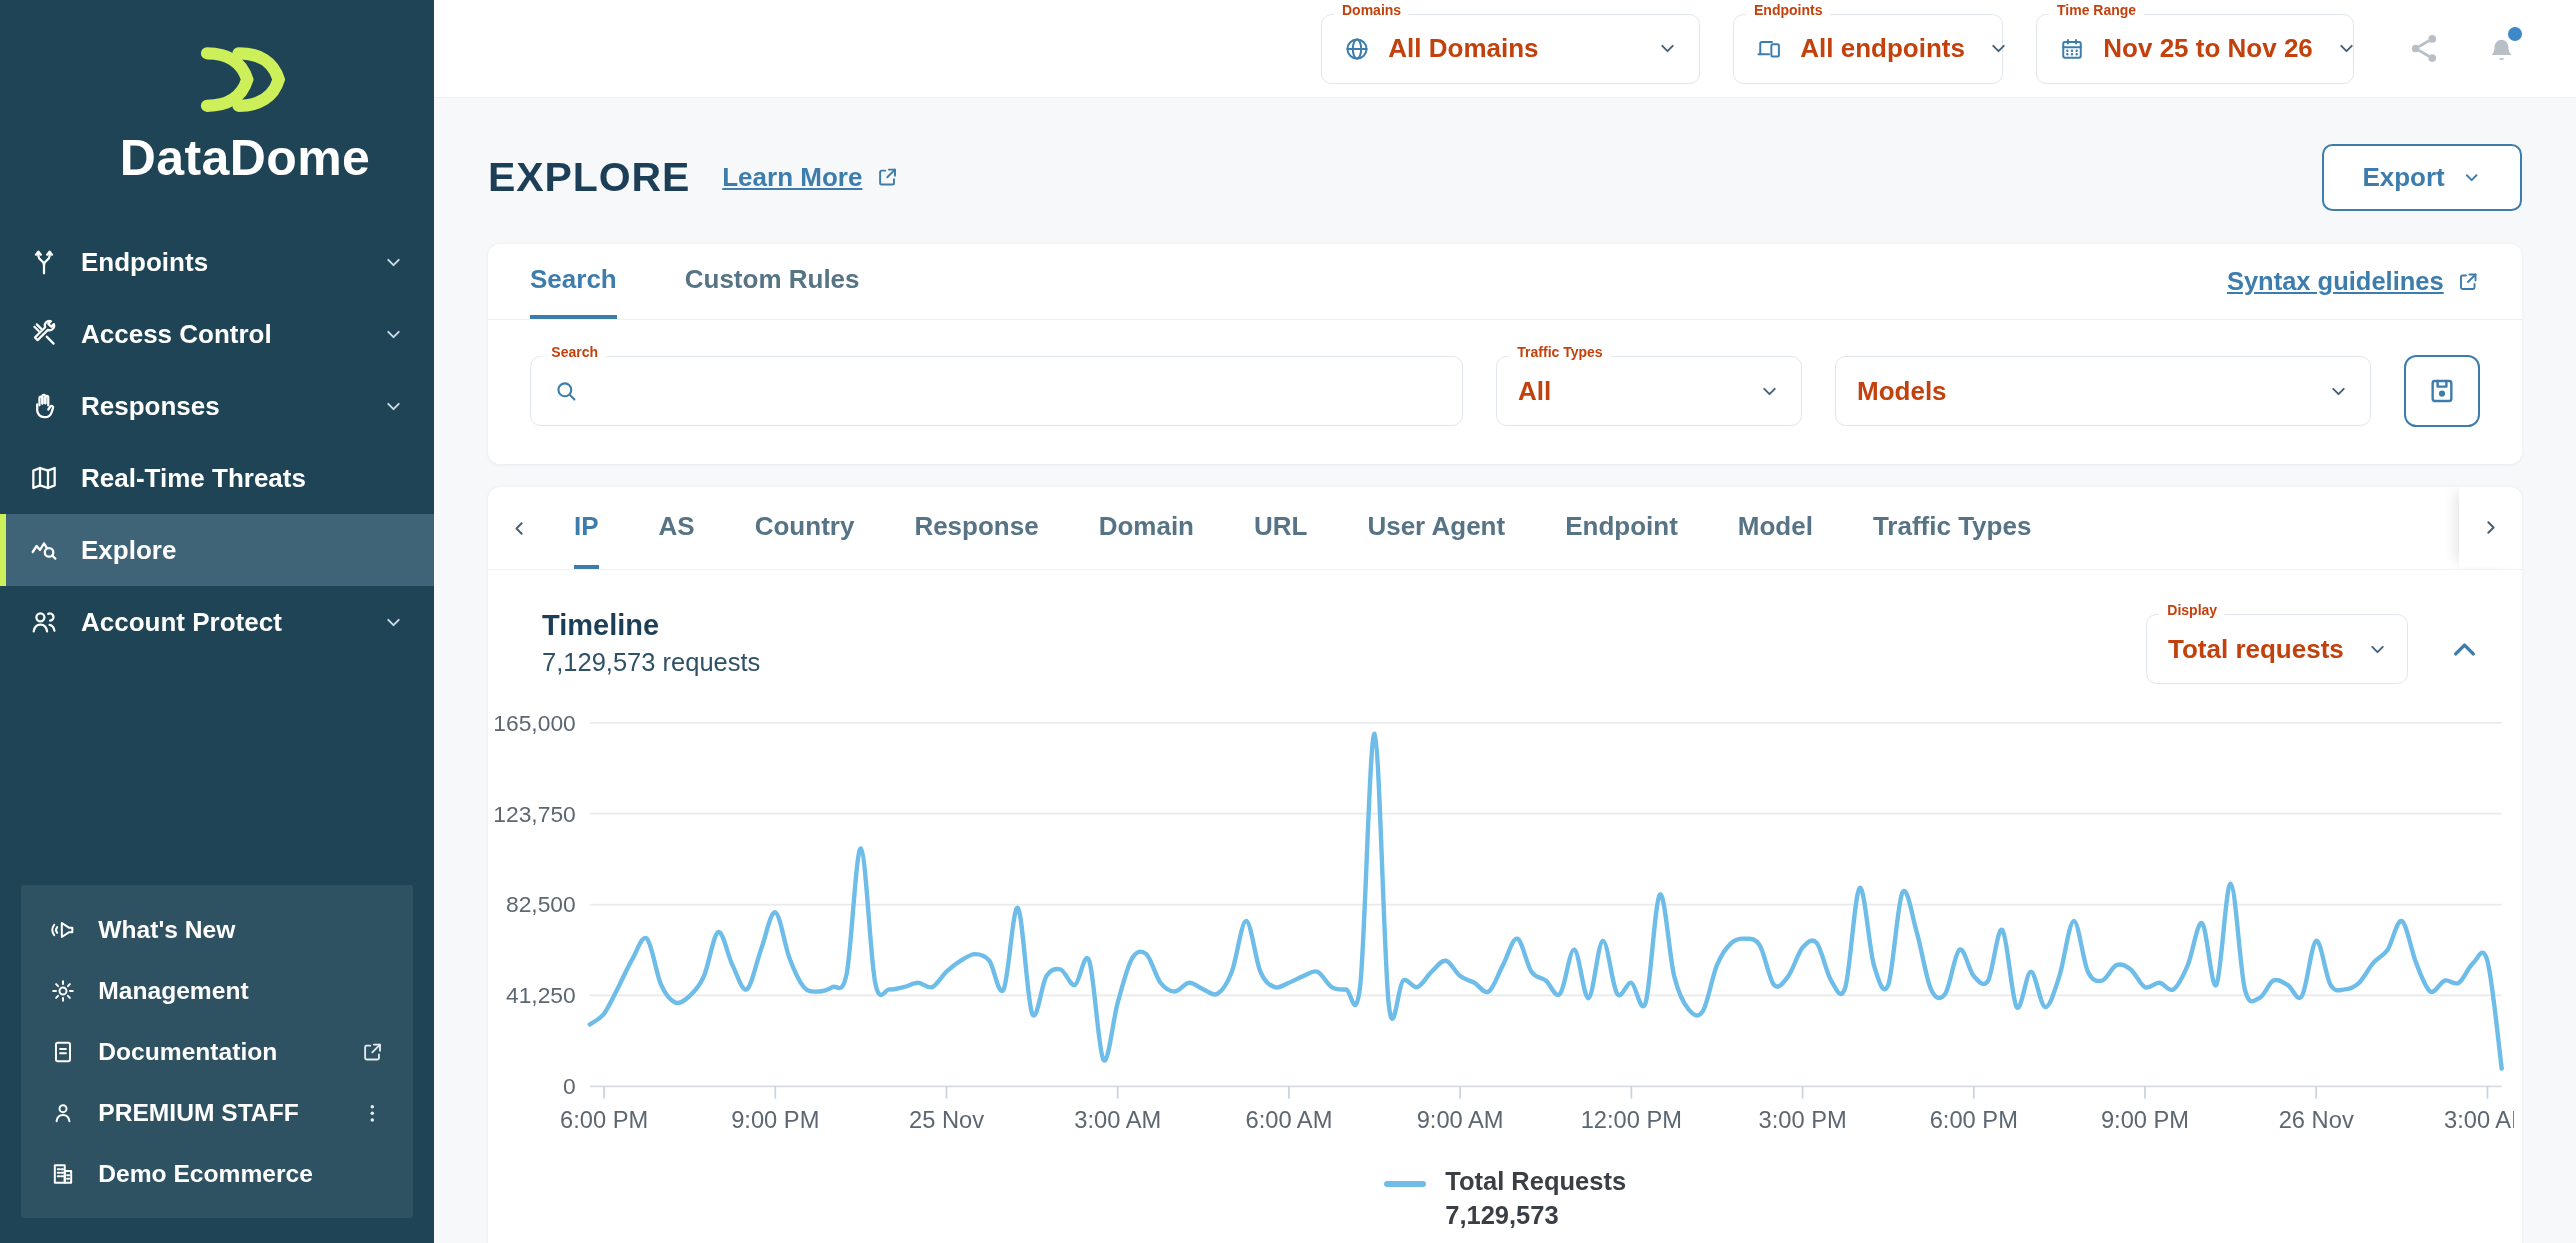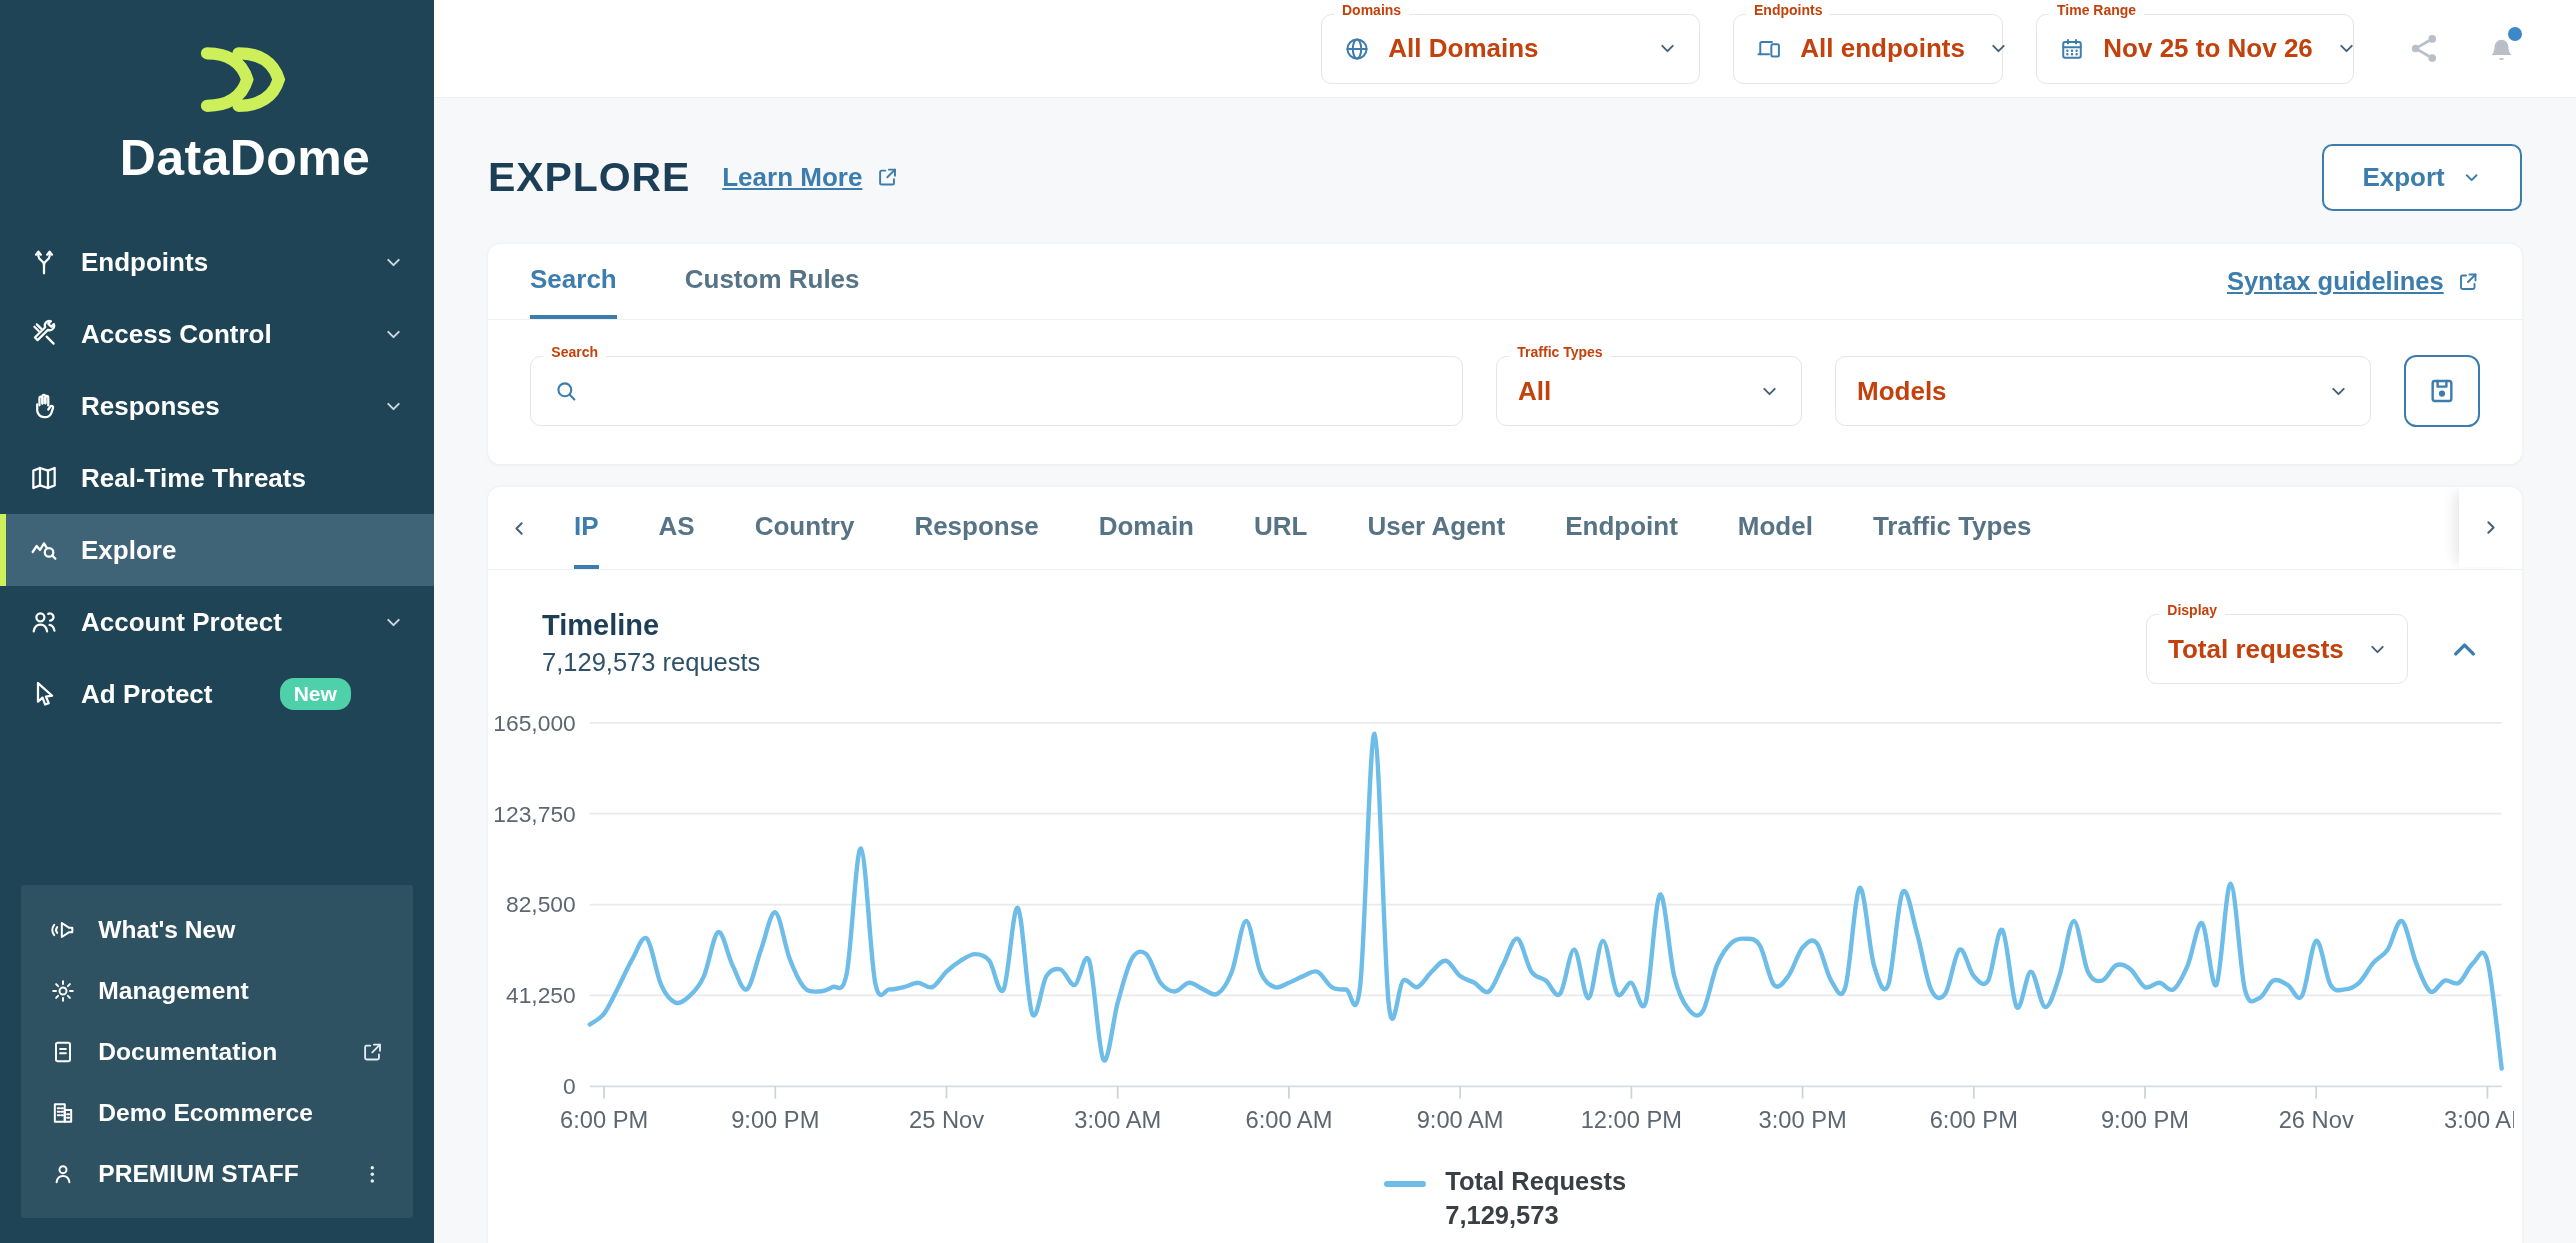--- a/index.html
+++ b/index.html
@@ -172,28 +172,20 @@
             <path d="M4.3 19c.5-3.5 2.5-5.1 5-5.1s4.5 1.6 5 5.1"></path>
           <path d="M15.2 5.9a2.7 2.7 0 1 1 1.4 5.1"></path>
             <path d="M16.2 14.2c2 .4 3.2 1.9 3.6 4.3"></path>
         </svg>
         <span class="nlabel">Account Protect</span>
         <svg class="chev" viewBox="0 0 24 24" fill="none" stroke="currentColor" stroke-width="2.2" stroke-linecap="round" stroke-linejoin="round">
             <path d="m6 9 6 6 6-6"></path>
           </svg>
       </div>
 
-      <div class="nav-item">
-        <svg class="nicon" viewBox="0 0 24 24" fill="none" stroke="currentColor" stroke-width="1.7" stroke-linecap="round" stroke-linejoin="round">
-          <path d="M7.5 3.8v14l3.4-3.1 2 5.2 2.6-1-2-5 4.6-.6z"></path>
-        </svg>
-        <span class="nlabel">Ad Protect</span>
-        <span class="badge-new">New</span>
-        <span style="flex:1"></span>
-      </div>
     </div>
 
     <div class="side-footer">
       <div class="foot-item">
         <svg class="nicon" viewBox="0 0 24 24" fill="none" stroke="currentColor" stroke-width="1.7" stroke-linecap="round" stroke-linejoin="round">
           <path d="M20 10v4h-3l-6 4V6l6 4z"></path>
             <path d="M7 9.5a4 4 0 0 0 0 5"></path>
             <path d="M4.5 7.5a7.5 7.5 0 0 0 0 9"></path>
         </svg>
         <span>What's New</span>
@@ -213,38 +205,38 @@
         <span>Documentation</span>
         <span class="spacer"></span>
         <svg class="ricon" viewBox="0 0 24 24" fill="none" stroke="currentColor" stroke-width="1.8" stroke-linecap="round" stroke-linejoin="round">
           <path d="M10 5.5H6.5A1.5 1.5 0 0 0 5 7v10.5A1.5 1.5 0 0 0 6.5 19H17a1.5 1.5 0 0 0 1.5-1.5V14"></path>
             <path d="M13.5 4.5h6v6"></path>
             <path d="M19.5 4.5 12 12"></path>
         </svg>
       </div>
       <div class="foot-item">
         <svg class="nicon" viewBox="0 0 24 24" fill="none" stroke="currentColor" stroke-width="1.7" stroke-linecap="round" stroke-linejoin="round">
-          <rect x="5" y="4.5" width="8.5" height="15"></rect>
-            <rect x="13.5" y="9.5" width="5.5" height="10"></rect>
-            <path d="M7.5 8h1.5M10.5 8H12M7.5 11h1.5M10.5 11H12M7.5 14h1.5M10.5 14H12M15.5 13h1.7M15.5 16h1.7"></path>
-        </svg>
-        <span>Demo Ecommerce</span>
-      </div>
-      <div class="foot-item">
-        <svg class="nicon" viewBox="0 0 24 24" fill="none" stroke="currentColor" stroke-width="1.7" stroke-linecap="round" stroke-linejoin="round">
           <circle cx="12" cy="8.3" r="3"></circle>
             <path d="M6.5 19c.6-3.6 2.8-5.2 5.5-5.2s4.9 1.6 5.5 5.2"></path>
         </svg>
         <span>PREMIUM STAFF</span>
         <span class="spacer"></span>
         <svg class="ricon" viewBox="0 0 24 24" fill="currentColor">
           <circle cx="12" cy="5.5" r="1.7"></circle>
             <circle cx="12" cy="12" r="1.7"></circle>
             <circle cx="12" cy="18.5" r="1.7"></circle>
         </svg>
+      </div>
+      <div class="foot-item">
+        <svg class="nicon" viewBox="0 0 24 24" fill="none" stroke="currentColor" stroke-width="1.7" stroke-linecap="round" stroke-linejoin="round">
+          <rect x="5" y="4.5" width="8.5" height="15"></rect>
+            <rect x="13.5" y="9.5" width="5.5" height="10"></rect>
+            <path d="M7.5 8h1.5M10.5 8H12M7.5 11h1.5M10.5 11H12M7.5 14h1.5M10.5 14H12M15.5 13h1.7M15.5 16h1.7"></path>
+        </svg>
+        <span>Demo Ecommerce</span>
       </div>
     </div>
   </div>
 
   <div class="topbar">
     <div class="field tb-domains">
       <span class="flabel">Domains</span>
       <svg class="ficon" viewBox="0 0 24 24" fill="none" stroke="currentColor" stroke-width="1.7" stroke-linecap="round">
         <circle cx="12" cy="12" r="8.2"></circle>
           <path d="M3.8 12h16.4"></path>

